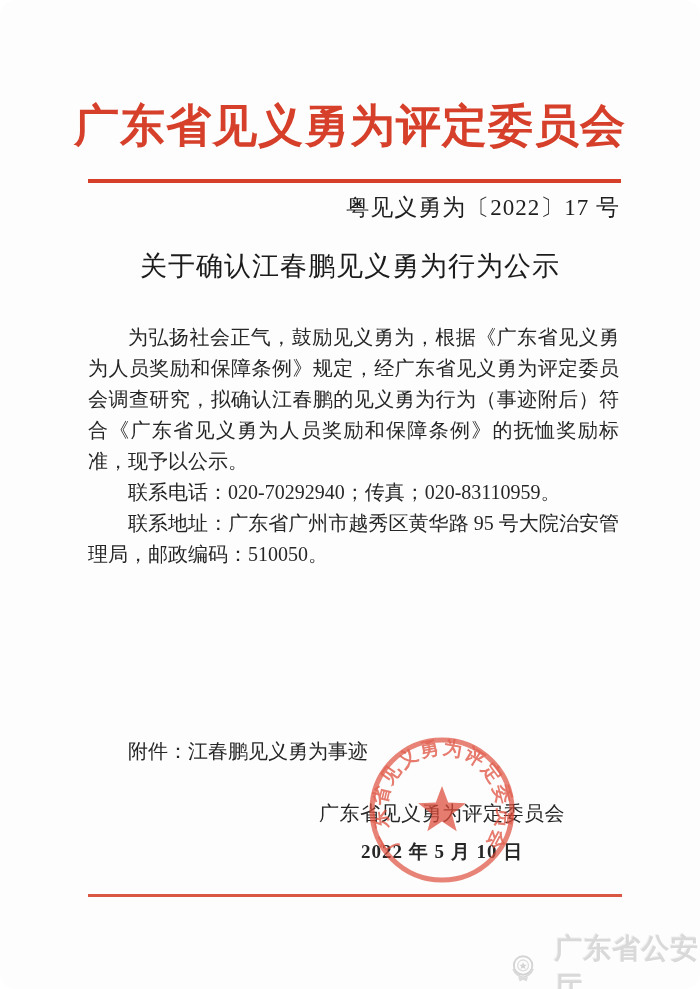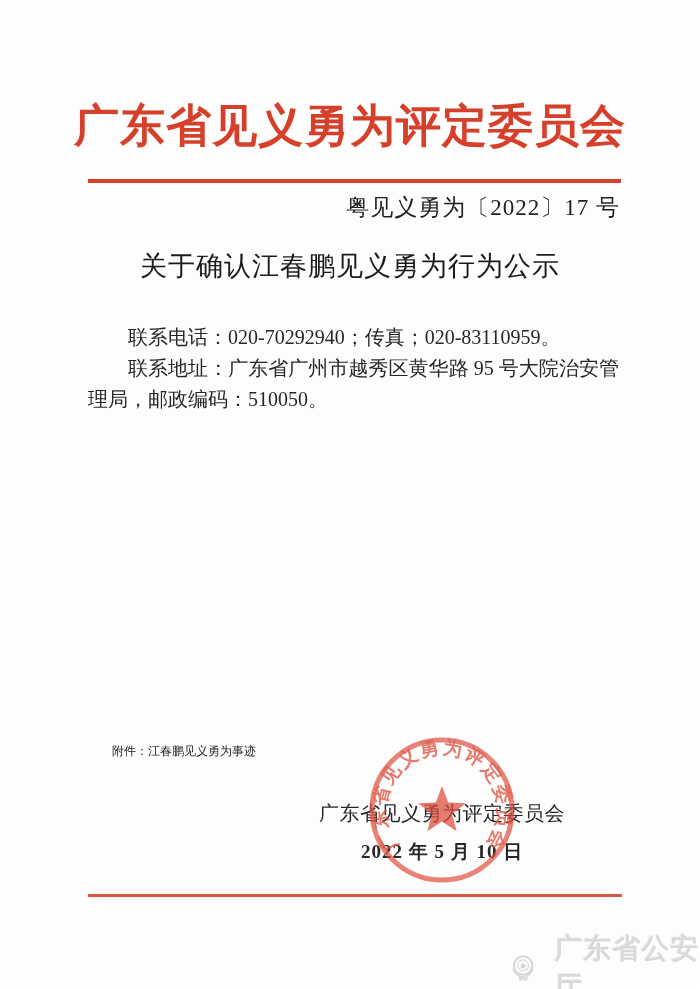--- a/index.html
+++ b/index.html
@@ -38,21 +38,21 @@
     letter-spacing:1px;
   }
   .body-text{
     position:absolute;top:322px;left:88px;width:531px;
     font-size:20px;line-height:31px;text-align:justify;
     color:var(--ink);
   }
   .body-text p{text-indent:2em;margin:0;}
   .attachment-line{
     position:absolute;top:736px;left:88px;width:531px;
-    font-size:12px;line-height:30px;text-indent:2em;color:var(--ink);
+    font-size:20px;line-height:30px;text-indent:2em;color:var(--ink);
   }
   .signature-block{
     position:absolute;top:800px;left:308px;width:268px;
     text-align:center;color:var(--ink);
   }
   .signature-org{font-size:20px;line-height:26px;letter-spacing:0.5px;}
   .signature-date{font-size:19px;line-height:26px;margin-top:13px;letter-spacing:1px;font-weight:bold;}
 
   .official-seal{
     position:absolute;top:733px;left:367px;width:150px;height:150px;
@@ -83,20 +83,21 @@
 
   <div class="org-title">广东省见义勇为评定委员会</div>
 
   <div class="header-rule"></div>
 
   <div class="doc-number">粤见义勇为〔2022〕17 号</div>
 
   <div class="doc-title">关于确认江春鹏见义勇为行为公示</div>
 
   <div class="body-text">
+    <p>为弘扬社会正气，鼓励见义勇为，根据《广东省见义勇为人员奖励和保障条例》规定，经广东省见义勇为评定委员会调查研究，拟确认江春鹏的见义勇为行为（事迹附后）符合《广东省见义勇为人员奖励和保障条例》的抚恤奖励标准，现予以公示。</p>
     <p>联系电话：020-70292940；传真；020-83110959。</p>
     <p>联系地址：广东省广州市越秀区黄华路 95 号大院治安管理局，邮政编码：510050。</p>
   </div>
 
   <div class="attachment-line">附件：江春鹏见义勇为事迹</div>
 
   <div class="signature-block">
     <div class="signature-org">广东省见义勇为评定委员会</div>
     <div class="signature-date">2022 年 5 月 10 日</div>
   </div>

